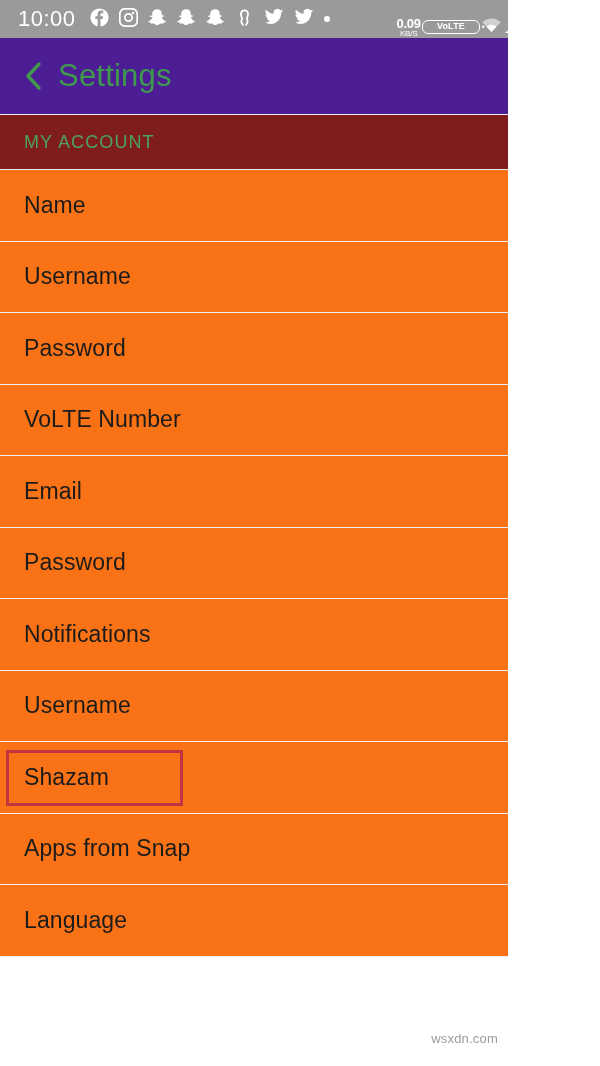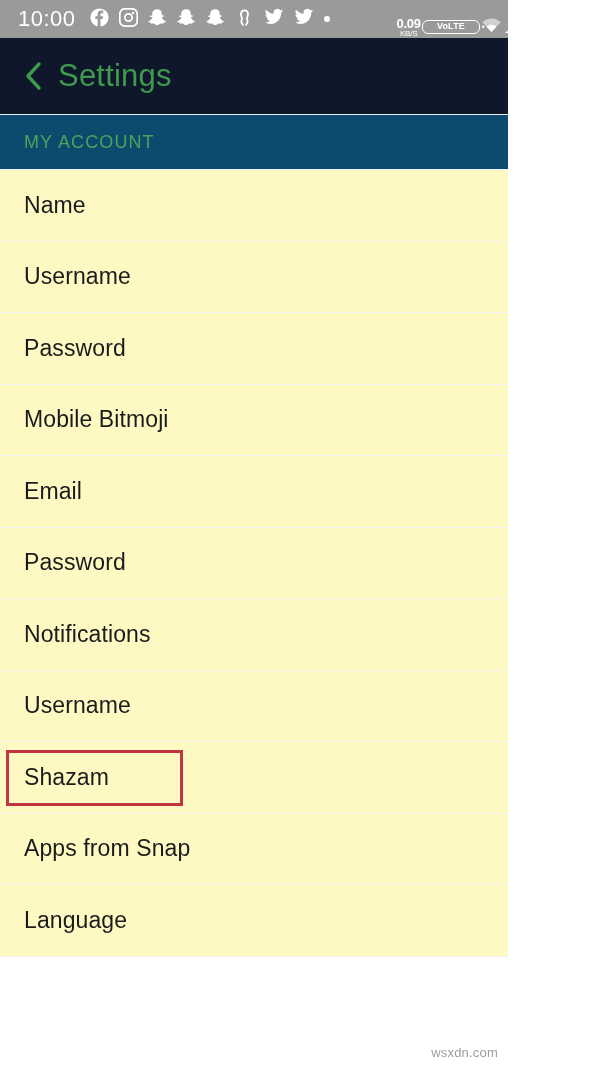--- a/index.html
+++ b/index.html
@@ -45,72 +45,72 @@
   .volte-badge{
     border:1.6px solid #ffffff; border-radius:6px;
     font-size:9px; font-weight:700; letter-spacing:.2px;
     padding:1px 14px; color:#ffffff; line-height:1.1;
     white-space:nowrap;
   }
   .battery-pct{ font-size:20px; color:#4c1d95; white-space:nowrap; letter-spacing:.3px;}
 
   
   .app-header{
-    height:76px; width:600px; background:#0f172a;
+    height:76px; width:600px; background:#4c1d95;
     display:flex; align-items:center; padding-left:16px;
   }
   .back-chevron{
     width:34px; height:34px;
     display:flex; align-items:center; justify-content:center;
     flex:0 0 auto;
   }
   .header-title{
     font-size:31px; color:#3f9a4e; font-weight:400;
     letter-spacing:.2px; margin-left:8px;
   }
 
   
   .section-header{
     height:56px; width:600px;
-    background:#0c4a6e;
+    background:#7f1d1d;
     border-top:1px solid #ededee;
     border-bottom:1px solid #ededee;
     display:flex; align-items:center;
     padding-left:24px;
   }
   .section-header-label{
     font-size:18px; color:#4ba35c; letter-spacing:1.1px; font-weight:400;
   }
 
   
   .settings-list{ width:600px; background:#ffffff; }
   .list-row{
     height:71.5px; width:600px;
     display:flex; align-items:center;
     padding:0 26px 0 24px;
     border-bottom:1px solid #f0f0f0;
-    background:#fef9c3;
+    background:#f97316;
     position:relative;
   }
   .row-label{
     font-size:23px; color:#1b1b1b; font-weight:400; letter-spacing:.1px;
   }
   .row-action{ margin-left:auto; display:flex; align-items:center; }
 
   
   .highlight-box{
     position:absolute;
     left:6px; top:750px;
     width:177px; height:56px;
     border:3px solid #c0353f;
     pointer-events:none;
     z-index:5;
   }
   .watermark{
-    position:absolute; right:10px; bottom:6px;
+    position:absolute; right:10px; bottom:20px;
     font-size:13px; color:#9d9d9d;
     font-family:"Liberation Sans", sans-serif;
     letter-spacing:.2px;
   }
   .screen{ position:relative; width:508px; height:1066px; overflow:hidden;}
 </style>
 </head>
 <body>
 
 <div class="screen">
@@ -221,21 +221,21 @@
           <path d="M16.3 6.6 7.9 11M7.9 13l8.4 4.4" stroke="#4a4a4a" stroke-width="1.5" fill="none"></path>
         </svg>
       </span>
     </div>
 
     <div class="list-row">
       <span class="row-label">Password</span>
     </div>
 
     <div class="list-row">
-      <span class="row-label">Mobile Bitmoji</span>
+      <span class="row-label">VoLTE Number</span>
     </div>
 
     <div class="list-row">
       <span class="row-label">Email</span>
     </div>
 
     <div class="list-row">
       <span class="row-label">Password</span>
     </div>
 

